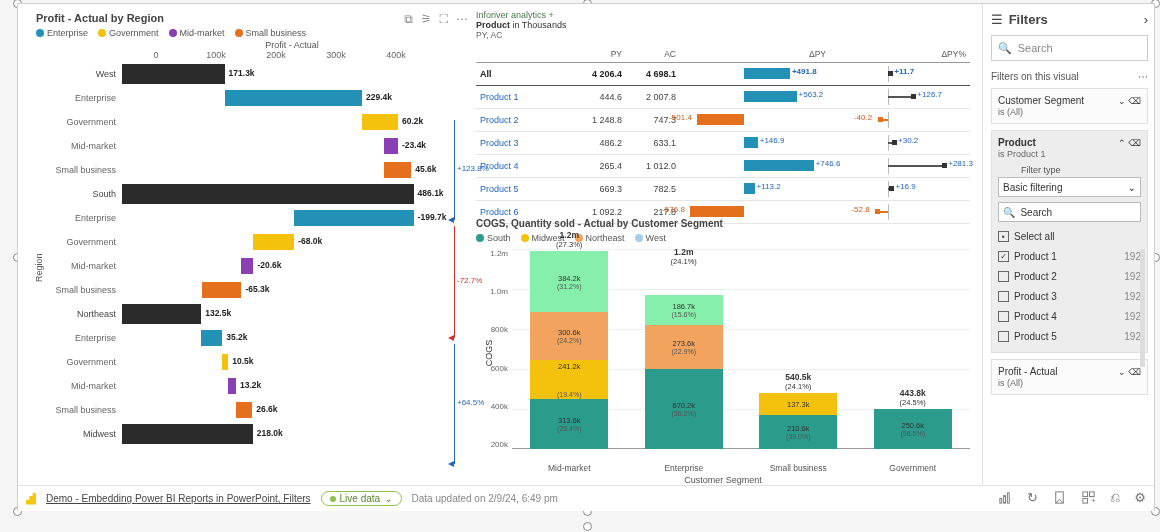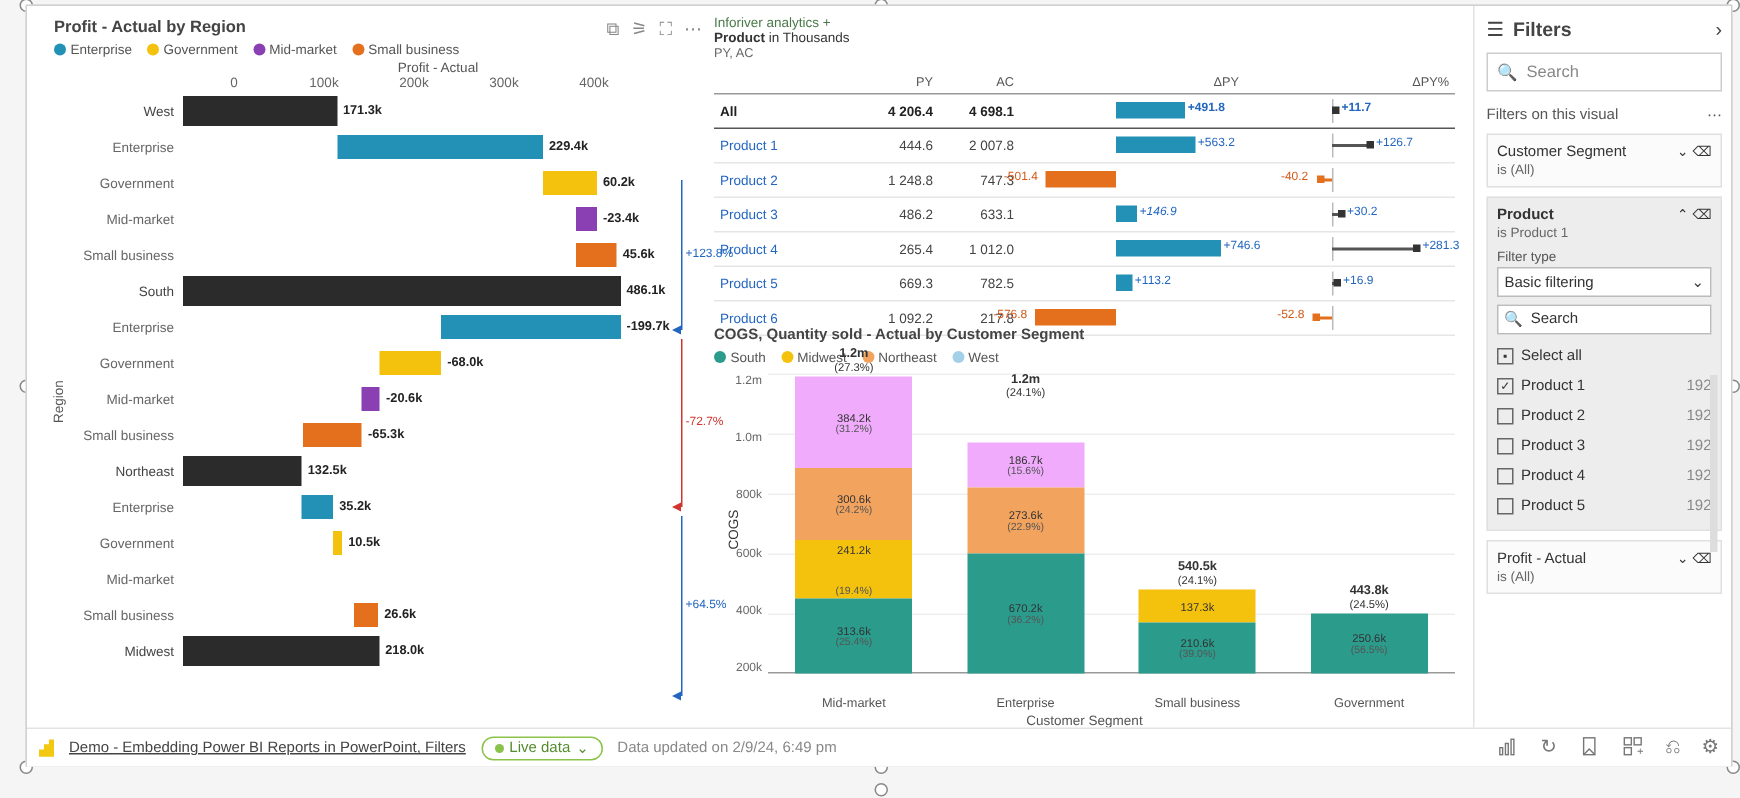--- a/index.html
+++ b/index.html
@@ -54,36 +54,36 @@
 .stk-area { position: relative; height: 210px; margin-left: 36px; margin-top: 6px;}
 .y-ticks { position: absolute; left: -28px; top: 0; height: 200px; display: flex; flex-direction: column; justify-content: space-between; font-size: 8px; color: #666; text-align: right; }
 .y-ticks span { width: 24px; }
 .cols { display: flex; height: 200px; align-items: flex-end; justify-content: space-around; position: relative; }
 .col { width: 86px; display: flex; flex-direction: column-reverse; align-items: center; position: relative; }
 .seg { width: 78px; display: flex; flex-direction: column; align-items: center; justify-content: center; font-size: 7.5px; color: #333; }
 .seg .l2 { font-size: 7px; color: #555; }
 .c-south { background: #2b9b8c; }
 .c-mw { background: #f4c20d; }
 .c-ne { background: #f2a35e; }
-.c-west { background: #f0abfc; }
+.c-west { background: #86efac; }
 .tot-lbl { position: absolute; width: 100%; text-align: center; font-size: 8.5px; font-weight: 700; }
 .x-lbls { display: flex; justify-content: space-around; font-size: 8.5px; color: #555; margin-left: 36px; margin-top: 4px;}
 .x-lbls span { width: 86px; text-align: center; }
 .grid-line { position: absolute; left: 0; right: 0; border-top: 1px solid #eee; }
 
 
 .filters { position: absolute; right: 0; top: 0; width: 172px; height: 484px; background: #fff; border-left: 1px solid #e3e3e3; padding: 8px 6px 0 8px; overflow: hidden; }
 .fhead { display: flex; align-items: center; gap: 6px; font-size: 13px; color: #444; margin-bottom: 8px; }
 .fsearch { width: 100%; height: 26px; border: 1px solid #ccc; padding: 0 6px; display: flex; align-items: center; gap: 6px; color: #888; font-size: 11px; margin-bottom: 10px;}
 .fsection-title { font-size: 10px; color: #555; margin: 6px 0; display: flex; justify-content: space-between; }
 .fcard { border: 1px solid #e0e0e0; padding: 6px; margin-bottom: 6px; font-size: 10px; background:#fbfbfb;}
 .fcard.active { background: #ededed; }
 .fcard .top { display: flex; justify-content: space-between; align-items: center; }
 .fcard .sub { font-size: 9px; color: #666; margin-top: 1px; }
-.ftype-lbl { font-size: 9px; color: #555; margin-top: 6px; }
+.ftype-lbl { font-size: 9px; color: #555; margin-top: 6px; margin-left: 23px; }
 .fsel { width: 100%; border: 1px solid #bbb; height: 20px; font-size: 10px; padding: 0 4px; background: #fff; display:flex; align-items:center; justify-content:space-between; margin-top: 2px;}
 .fitem { display: flex; align-items: center; justify-content: space-between; height: 20px; font-size: 10px; }
 .fitem .left { display: flex; align-items: center; gap: 5px; }
 .chk { width: 11px; height: 11px; border: 1px solid #666; display: inline-flex; align-items: center; justify-content: center; font-size: 8px; }
 .scroll-hint { position:absolute; right:2px; top:270px; width:5px; height:118px; background:#ddd; }
 
 
 .footer { position: absolute; left: 0; bottom: -1px; width: 100%; height: 26px; border-top: 1px solid #e3e3e3; display: flex; align-items: center; padding: 0 8px; gap: 10px; background: #fff; font-size: 10px; color: #555;}
 .pbi-logo { width: 10px; height: 12px; background: linear-gradient(#f2c811,#f2c811); clip-path: polygon(0% 60%, 33% 60%, 33% 30%, 66% 30%, 66% 0%, 100% 0%, 100% 100%, 0% 100%);}
 .live { border: 1px solid #8bc34a; color: #558b2f; border-radius: 10px; padding: 1px 8px; display: inline-flex; align-items: center; gap: 4px; }
@@ -235,20 +235,24 @@
         </div>
         <div class="row">
           <div class="lbl" style="color: rgb(102, 102, 102);">Government</div>
           <div class="track">
             <div class="bar bar-gov" style="left: 100.2px; width: 6px;"></div>
             <span class="val" style="left: 110.2px;">10.5k</span>
           </div>
         </div>
         <div class="row">
           <div class="lbl" style="color: rgb(102, 102, 102);">Mid-market</div>
+          <div class="track">
+            <div class="bar bar-mm" style="left: 106.2px; width: 7.8px;"></div>
+            <span class="val" style="left: 118px;">13.2k</span>
+          </div>
         </div>
         <div class="row">
           <div class="lbl" style="color: rgb(102, 102, 102);">Small business</div>
           <div class="track">
             <div class="bar bar-sb" style="left: 114px; width: 16.2px;"></div>
             <span class="val" style="left: 134.2px;">26.6k</span>
           </div>
         </div>
         <div class="row">
           <div class="lbl" style="font-weight: 400;">Midwest</div>
@@ -342,21 +346,21 @@
                 <div style="position: absolute; top: 7px; height: 1.5px; background: rgb(228, 112, 30); left: 45.96px; width: 8.04px;"></div>
                 <div class="marker" style="left: 43.96px; background: rgb(228, 112, 30);"></div>
                 <span class="var-lbl neg" style="left: 19.96px;">-40.2</span>
               </div>
             </td>
           </tr>
           <tr>
             <td>Product 3</td>
             <td>486.2</td>
             <td>633.1</td>
-            <td style="text-align: center; font-style: italic;">
+            <td style="text-align: center;">
               <div class="var-cell">
                 <div class="var-bar var-pos" style="left: 60px; width: 13.7107px;"></div>
                 <span class="var-lbl" style="left: 75.7107px;">+146.9</span>
               </div>
             </td>
             <td style="text-align: left;">
               <div class="var-cell">
                 <div style="position: absolute; left: 54px; top: 0px; width: 1px; height: 16px; background: rgb(187, 187, 187);"></div>
                 <div style="position: absolute; top: 7px; height: 1.5px; background: rgb(85, 85, 85); left: 54px; width: 6.04px;"></div>
                 <div class="marker" style="left: 58.04px;"></div>

